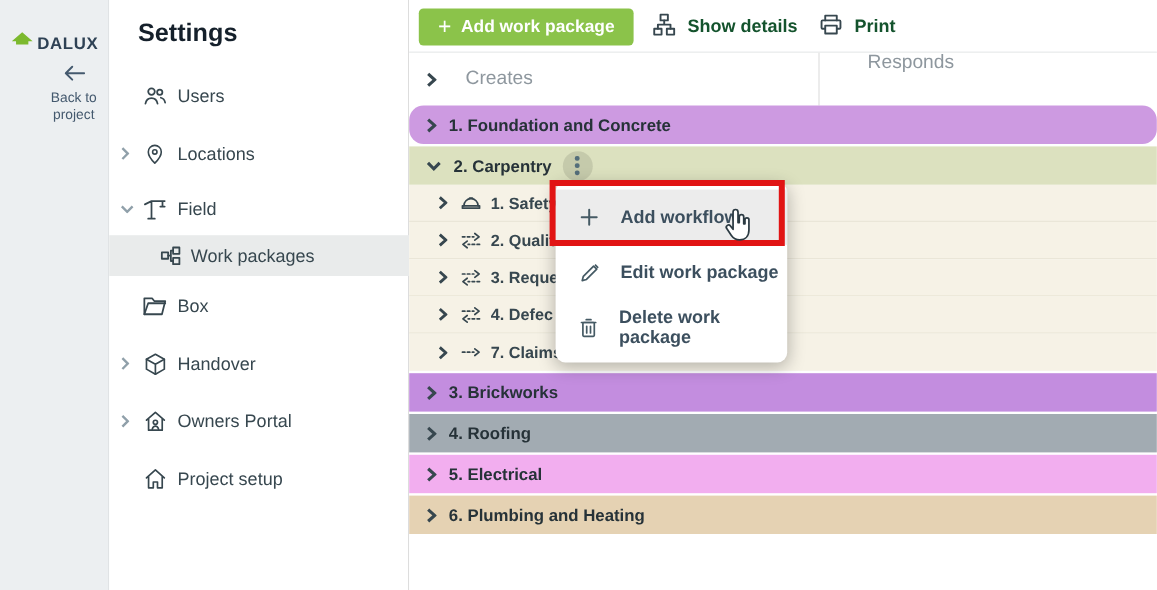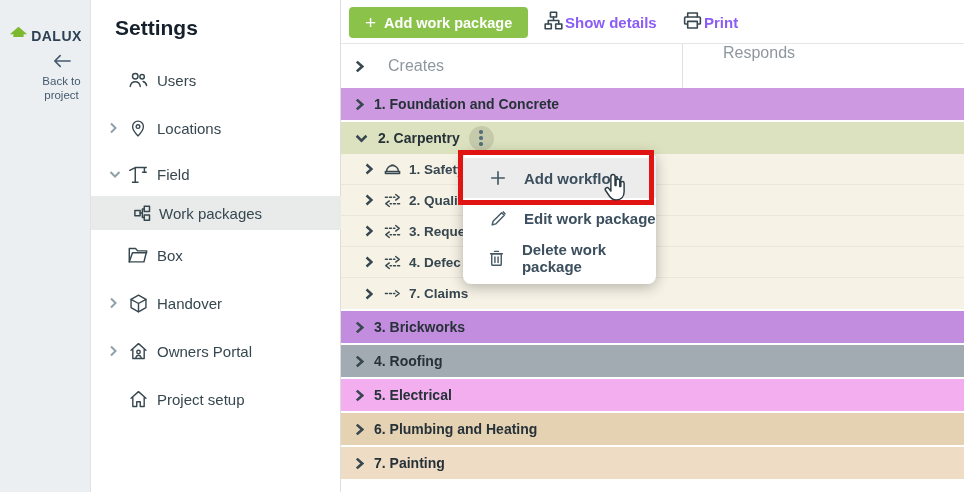--- a/index.html
+++ b/index.html
@@ -13,38 +13,38 @@
   #logo { left:0; top:26px; width:91px; display:flex; align-items:center; justify-content:center; gap:3px; }
   #logo .brand { font-size:14px; font-weight:600; letter-spacing:.5px; color:#2e4154; }
   #back { left:16px; top:52px; width:91px; text-align:center; cursor:pointer; }
   #back .back-txt { font-size:11.5px; color:#44596e; line-height:1.25; }
 
   
   #sidebar { left:91px; top:0; width:250px; height:492px; background:#fff;
     border-right:1px solid #ddd; }
   #settings-title { left:24px; top:16px; font-size:21px; font-weight:700; color:#15202b; }
   .nav-item { left:0; width:250px; height:36px; display:flex; align-items:center;
-    padding-left:18px; cursor:pointer; font-size:15px; color:#37474f; }
+    padding-left:9px; cursor:pointer; font-size:15px; color:#37474f; }
   .nav-item .slot-chev { width:16px; display:flex; align-items:center; }
   .nav-item .nav-icon { width:22px; height:22px; margin:0 8px 0 2px; display:flex; align-items:center; justify-content:center; }
   .nav-item.child { padding-left:40px; }
   .nav-item.selected { background:#e9ebeb; }
   .chev-svg { stroke:#90a0aa; stroke-width:2; fill:none; }
   .row-chev { stroke:#37474f; stroke-width:2.4; fill:none; }
   svg.lin { stroke:#37474f; stroke-width:1.6; fill:none; stroke-linecap:round; stroke-linejoin:round; }
 
   
   #main { left:341px; top:0; width:623px; height:492px; background:#fff; }
   #toolbar { left:0; top:0; width:623px; height:44px; border-bottom:1px solid #e4e6e8; background:#fff; }
   #add-btn { left:8px; top:7px; height:31px; padding:0 16px; background:#8bc34a; color:#fff;
     border:none; border-radius:4px; font-size:14.5px; font-weight:700; display:flex;
     align-items:center; gap:8px; cursor:pointer; font-family:inherit; }
   #add-btn .plus { font-size:19px; font-weight:400; line-height:1; }
-  .tool-link { top:0; height:44px; display:flex; align-items:center; gap:1px;
-    font-size:15px; font-weight:600; color:#8b5cf6; cursor:pointer; }
+  .tool-link { top:0; height:44px; display:flex; align-items:center; gap:9px;
+    font-size:15px; font-weight:600; color:#14532d; cursor:pointer; }
   #show-details { left:202px; }
   #print { left:341px; }
 
   #col-header { left:0; top:44px; width:623px; height:44px; background:#fff; }
   #col-header .hdr-label { font-size:16px; color:#8e979e; }
   #creates-hdr { left:14px; top:0; height:44px; display:flex; align-items:center; gap:24px; }
   #responds-hdr { left:382px; top:0; height:44px; display:flex; }
   #hdr-divider { left:341px; top:44px; width:1px; height:44px; background:#e0e0e0; }
 
   
@@ -57,21 +57,21 @@
   .srow .s-icon { width:20px; height:20px; margin:0 6px 0 10px; display:flex; align-items:center; }
   .srow .lbl { font-size:13.5px; font-weight:600; color:#37474f; }
   #kebab { width:25px; height:25px; border-radius:50%; background:rgba(0,0,0,.10);
     margin-left:9px; display:flex; flex-direction:column; align-items:center;
     justify-content:center; gap:2.5px; cursor:pointer; }
   #kebab i { width:3.5px; height:3.5px; border-radius:50%; background:#546e7a; }
 
   
   #context-menu { left:122px; top:152px; width:193px; background:#fff; border-radius:8px;
     box-shadow:0 3px 14px rgba(0,0,0,.28); padding:6px 0; z-index:5; }
-  .menu-item { height:40px; display:flex; align-items:center; padding-left:24px; gap:15px;
+  .menu-item { height:46px; display:flex; align-items:center; padding-left:17px; gap:15px;
     font-size:15px; font-weight:600; color:#3c4f5e; cursor:pointer; }
   .menu-item.hover { background:#ececec; }
   .menu-item .m-icon { width:22px; height:22px; display:flex; align-items:center; justify-content:center; }
 
   #red-box { left:117px; top:150px; width:196px; height:55px; border:5px solid #e11414;
     z-index:6; pointer-events:none; }
   #cursor { left:260px; top:172px; z-index:7; pointer-events:none; }
 </style>
 </head>
 <body>
@@ -244,21 +244,21 @@
       <span class="hdr-label">Creates</span>
     </div>
     <div id="responds-hdr" class="abs">
       <span class="hdr-label">Responds</span>
     </div>
   </div>
   <div id="hdr-divider" class="abs"></div>
 
   <div id="rows" class="abs">
 
-    <div class="mrow" style="background: rgb(205, 154, 225);">
+    <div class="mrow" style="background: rgb(205, 154, 225); border-radius: 12px;">
       <svg class="row-chev" width="9" height="13" viewBox="0 0 8 12">
           <path d="M1.5 1.5L6.5 6l-5 4.5"></path>
         </svg>
       <span class="lbl">1. Foundation and Concrete</span>
     </div>
 
     <div class="mrow" style="margin-bottom: 0px; background: rgb(220, 225, 191);">
       <svg class="row-chev" width="13" height="9" viewBox="0 0 12 8">
           <path d="M1.5 1.5L6 6l4.5-4.5"></path>
         </svg>
@@ -355,26 +355,20 @@
           <path d="M1.5 1.5L6.5 6l-5 4.5"></path>
         </svg>
       <span class="lbl">5. Electrical</span>
     </div>
     <div class="mrow" style="background: rgb(229, 210, 179);">
       <svg class="row-chev" width="9" height="13" viewBox="0 0 8 12">
           <path d="M1.5 1.5L6.5 6l-5 4.5"></path>
         </svg>
       <span class="lbl">6. Plumbing and Heating</span>
     </div>
-    <div class="mrow" style="background: rgb(239, 220, 197);">
-      <svg class="row-chev" width="9" height="13" viewBox="0 0 8 12">
-          <path d="M1.5 1.5L6.5 6l-5 4.5"></path>
-        </svg>
-      <span class="lbl">7. Painting</span>
-    </div>
   </div>
 
   <div id="context-menu" class="abs">
     <div class="menu-item hover">
       <span class="m-icon">
         <svg class="lin" width="20" height="20" viewBox="0 0 24 24" style="stroke:#455a64;stroke-width:2">
             <path d="M12 4.5v15M4.5 12h15"></path>
           </svg>
       </span>
       <span>Add workflow</span>

